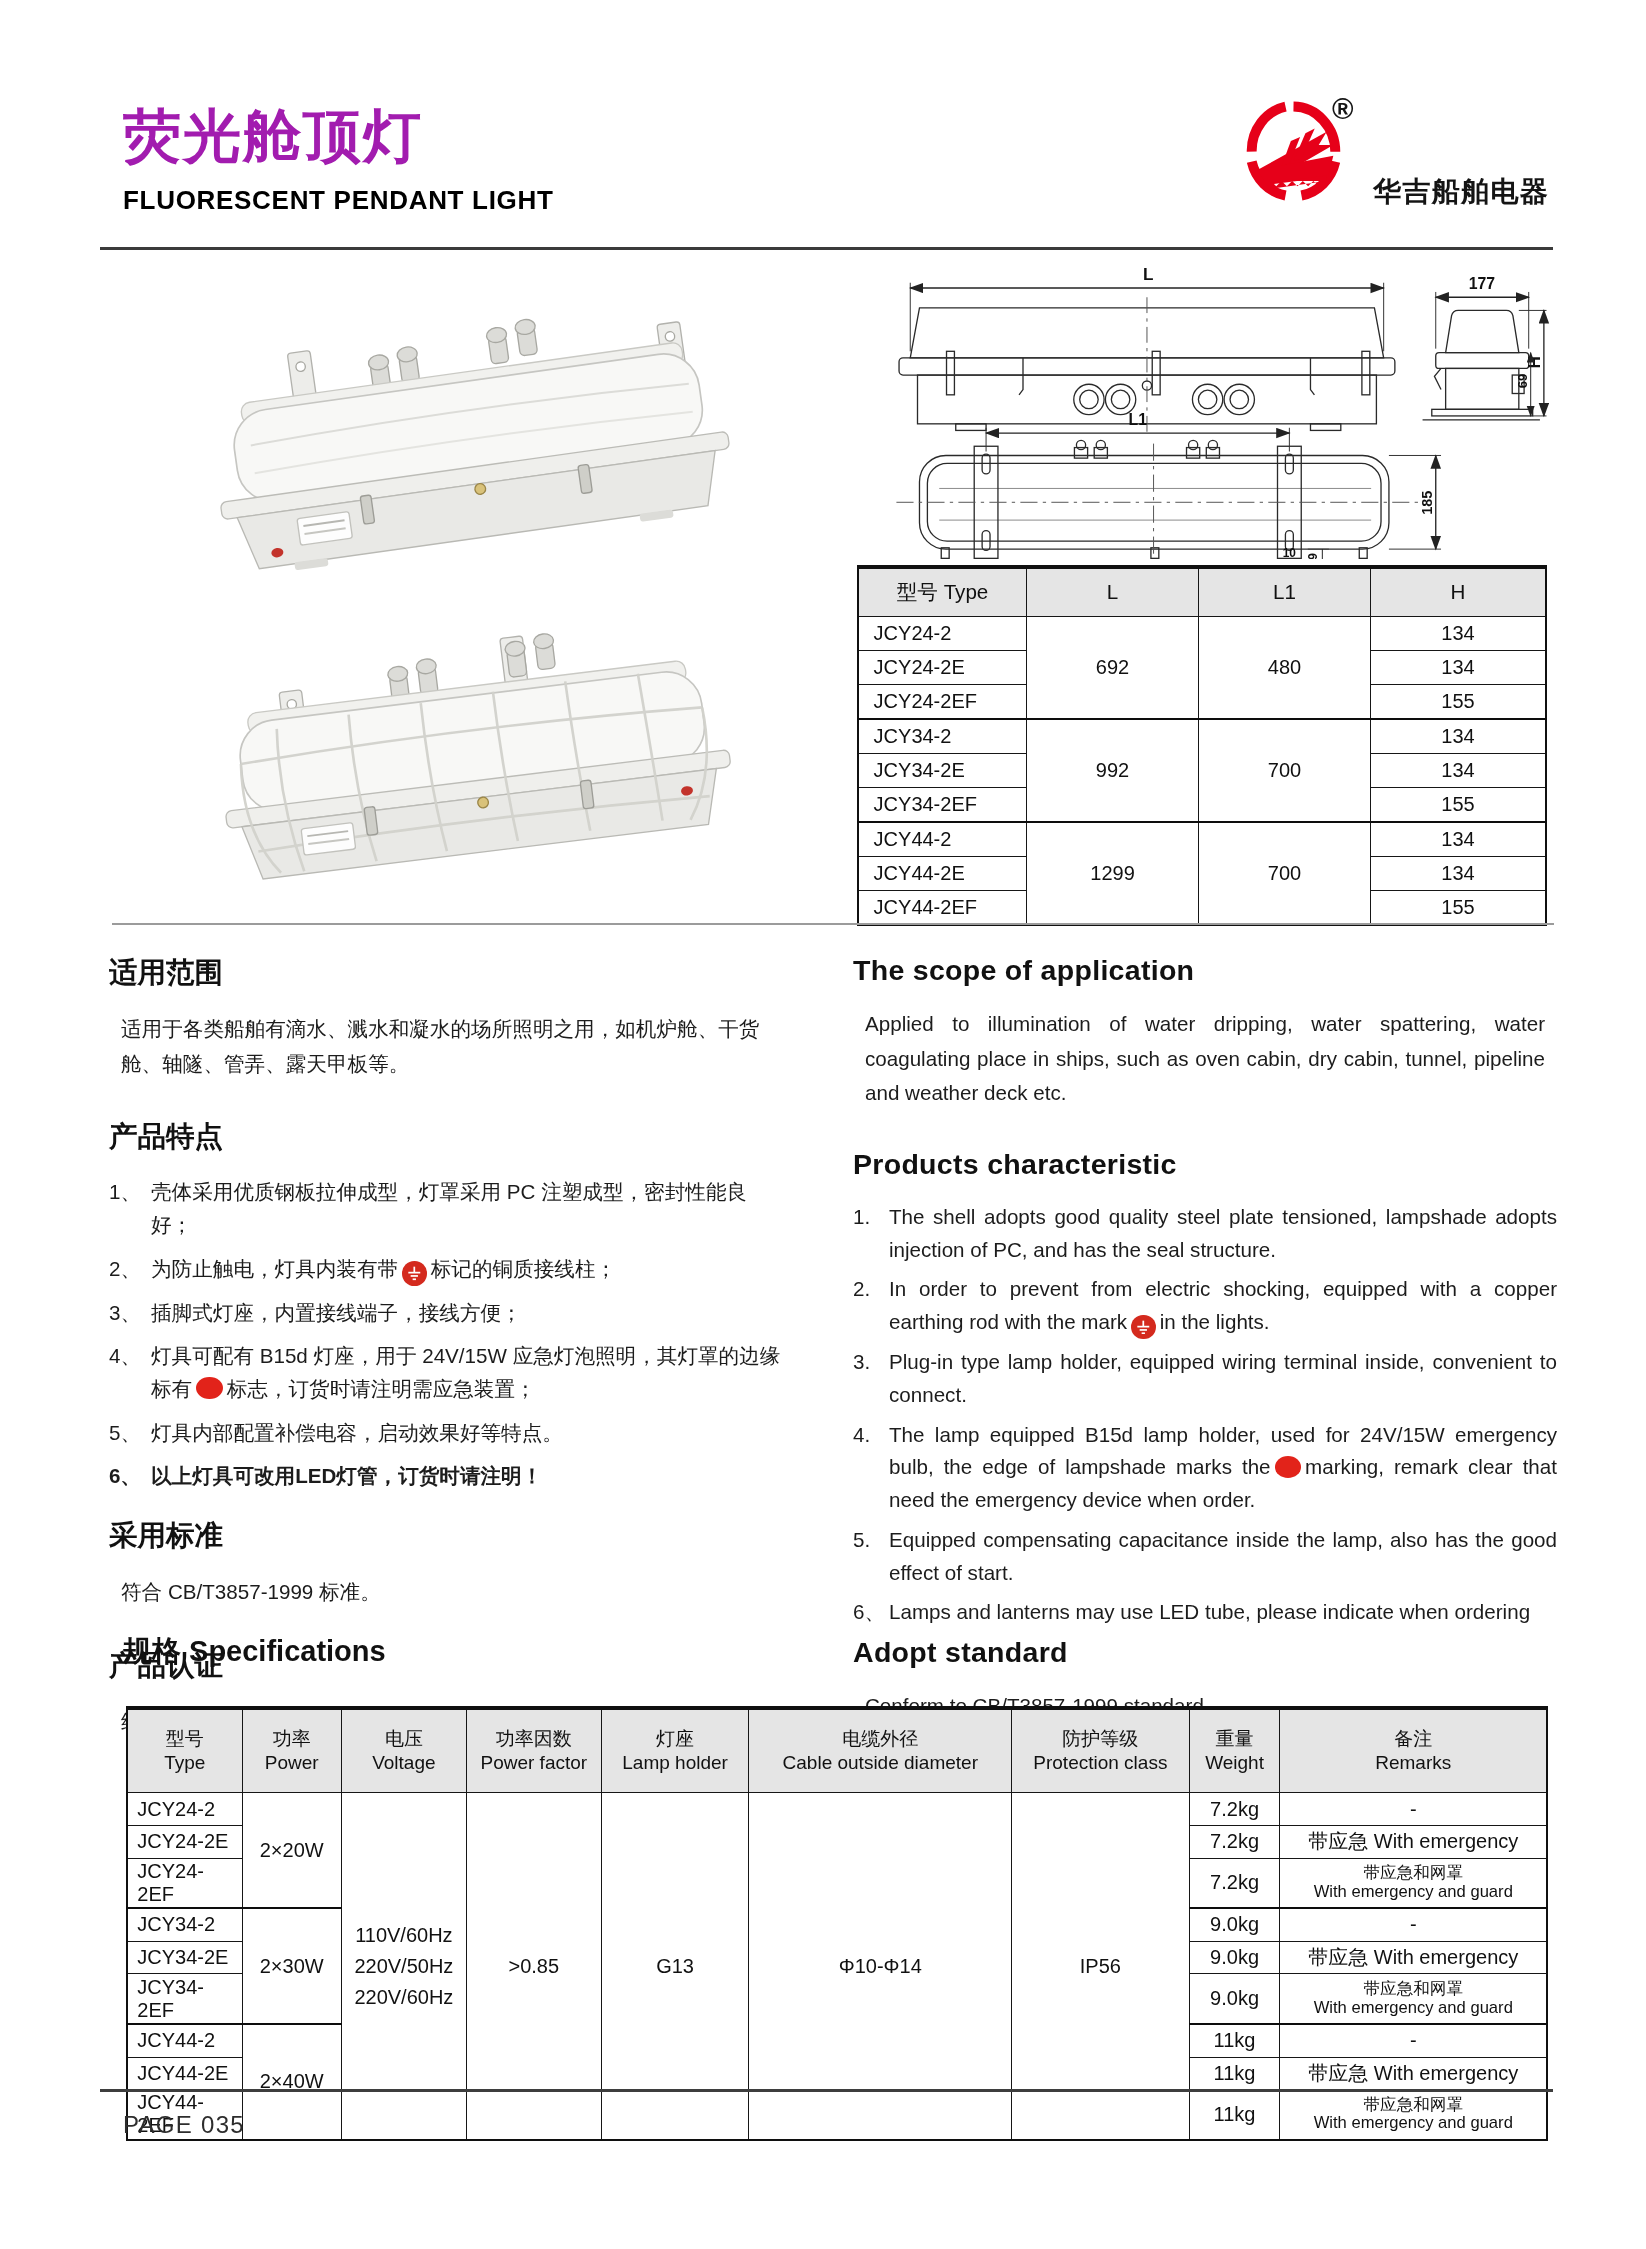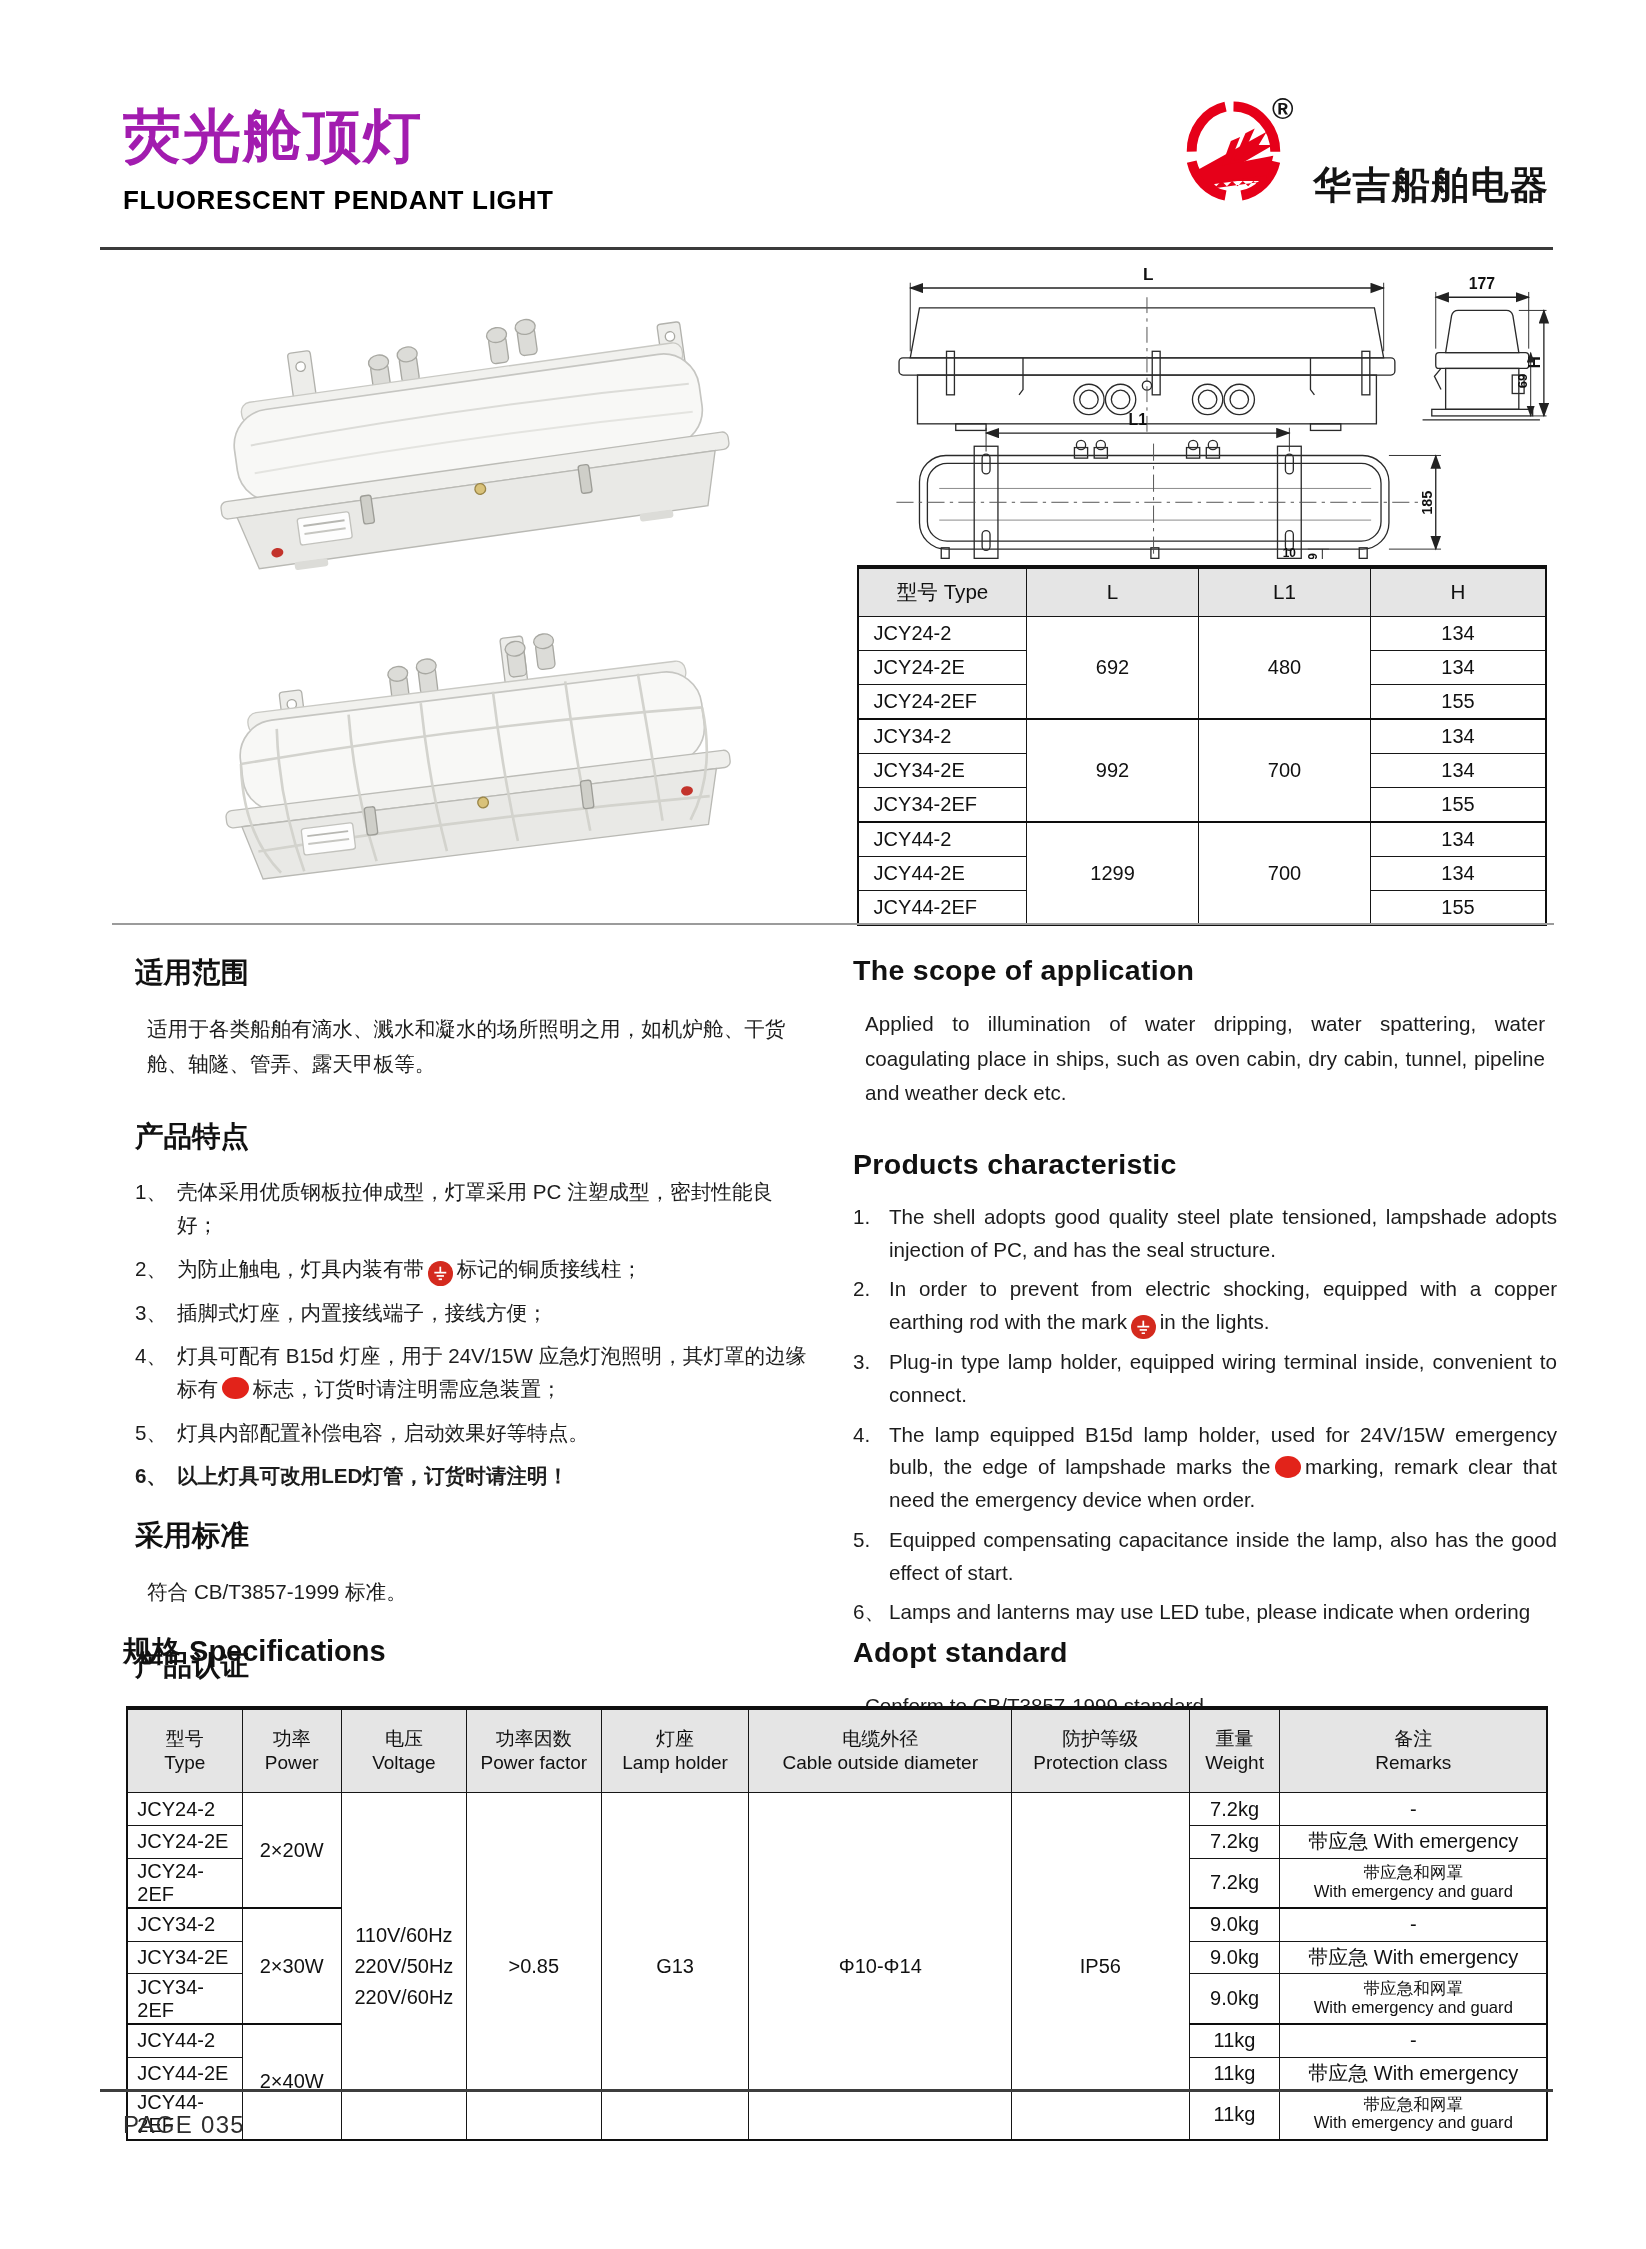--- a/index.html
+++ b/index.html
@@ -4,21 +4,21 @@
 <style>
   html,body{margin:0;padding:0;background:#ffffff;}
   body{font-family:"Liberation Sans", sans-serif; color:#1b1b1b;}
   .page{position:relative;width:1647px;height:2250px;background:#fff;overflow:hidden;}
 
   
   .hdr-title{position:absolute;left:123px;top:98px;}
   .hdr-title h1{margin:0;font-size:58px;font-weight:700;color:#a21caf;letter-spacing:2px;}
   .hdr-title h2{margin:9.3px 0 0 0;font-size:26px;font-weight:600;color:#000000;letter-spacing:0.7px;}
   .hdr-logo{position:absolute;right:98px;top:92px;display:flex;align-items:flex-end;gap:13.3px;}
-  .hdr-logo .brand{font-size:38px;font-weight:700;color:#141414;padding-bottom:18.6px;letter-spacing:1.3px;}
+  .hdr-logo .brand{font-size:28px;font-weight:700;color:#141414;padding-bottom:18.6px;letter-spacing:1.3px;}
   .hdr-rule{position:absolute;left:100px;top:247px;width:1453px;height:2.7px;background:#3b3b3b;}
 
   
   .photos{position:absolute;left:129px;top:282px;width:694px;height:631px;}
   .photo{position:absolute;}
   .drawings{position:absolute;left:852px;top:259px;width:702px;height:300px;}
   .draw-stroke{stroke:#2a2a2a;stroke-width:2;fill:none;}
   .dimtxt{font-family:"Liberation Sans",sans-serif;fill:#111;font-weight:700;}
 
   
@@ -42,21 +42,21 @@
   .rm2 span{display:block;font-size:16.6px;line-height:1.12;}
   .volt div{line-height:1.55;}
 
   
   .sep{position:absolute;left:112px;top:923px;width:1442px;height:2px;background:#9b9b9b;}
   .foot-rule{position:absolute;left:100px;top:2089px;width:1453px;height:3.3px;background:#3e3e3e;}
   .page-label{position:absolute;left:123px;top:2111px;font-size:24px;color:#2d2d2d;letter-spacing:1.3px;}
 
   
   .col{position:absolute;top:954px;}
-  .col-zh{left:135px;width:674px;}
+  .col-zh{left:109px;width:674px;}
   .col-en{left:853px;width:704px;}
   .sec-h{font-size:28.5px;font-weight:700;color:#111;margin:37px 0 20px 0;}
   .col .sec-h:first-child{margin-top:0;}
   .col-en .sec-h{font-weight:600;letter-spacing:0.3px;}
   .body-p{font-size:20.6px;line-height:1.68;margin:12px;color:#1c1c1c;}
   .col-en .body-p{text-align:justify;}
   ul.nlist{list-style:none;margin:0;padding:0;}
   ul.nlist li{position:relative;padding-left:42px;margin-bottom:10.6px;font-size:20.6px;line-height:1.6;color:#1c1c1c;}
   .col-en ul.nlist li{padding-left:36px;margin-bottom:6.6px;text-align:justify;}
   ul.nlist .num{position:absolute;left:0;top:0;}

